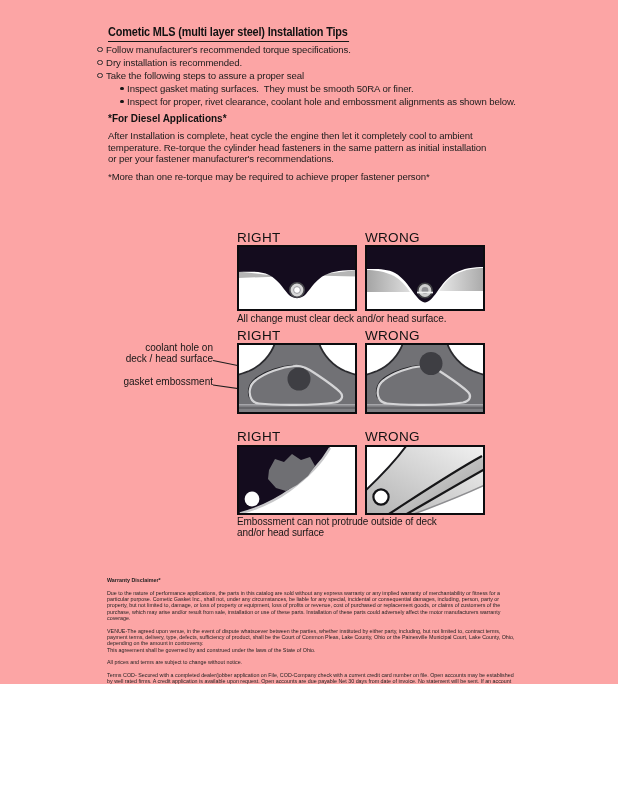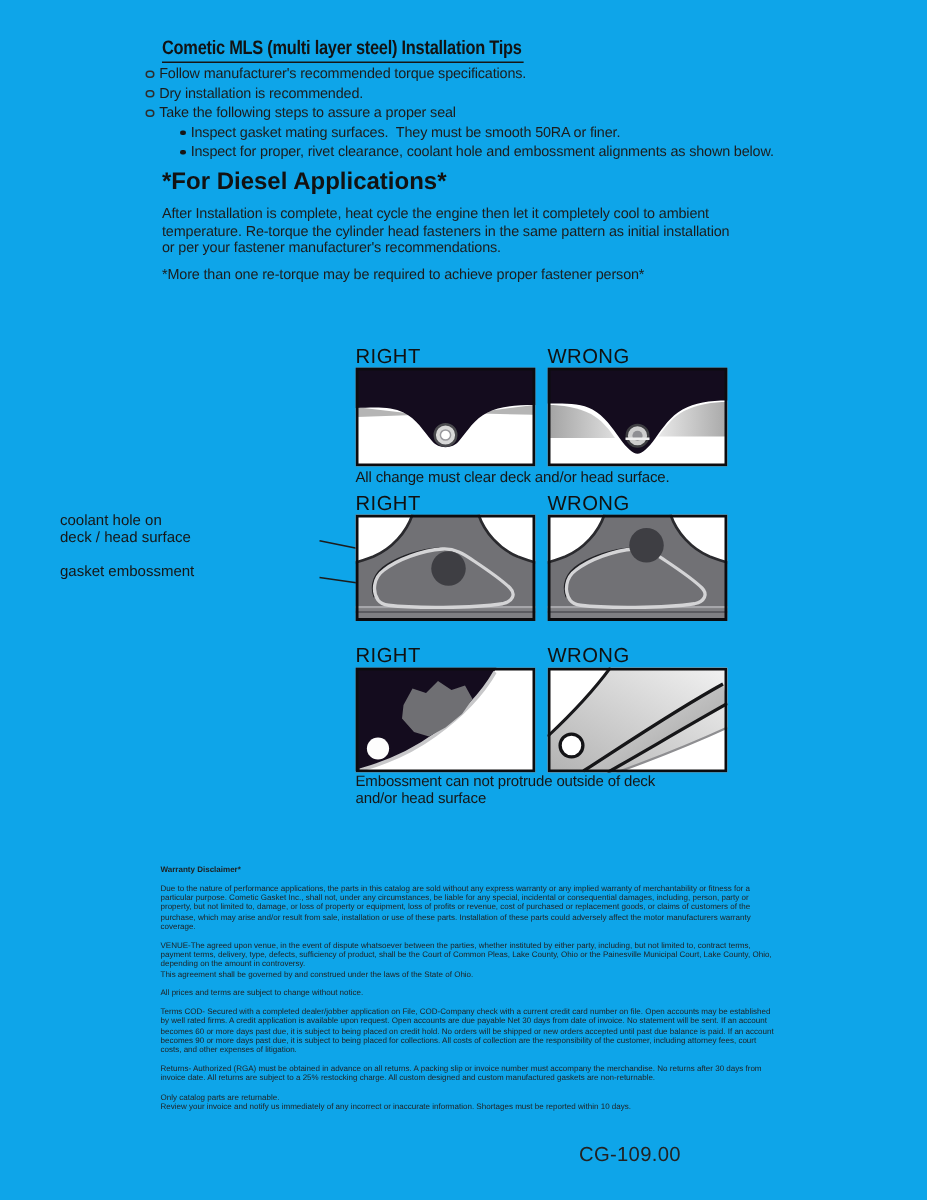--- a/index.html
+++ b/index.html
@@ -1,46 +1,46 @@
 <!DOCTYPE html>
 <html><head>
 <meta charset="utf-8">
 <style>
   html,body{margin:0;padding:0;background:#ffffff;}
   .page{
-    position:relative;width:618px;height:800px;background:#0ea5e9;overflow:hidden;
+    position:relative;width:618px;height:684px;background:#fca5a5;overflow:hidden;
     font-family:"Liberation Sans","DejaVu Sans",sans-serif;color:#1c1c1c;
   }
   .title{
     position:absolute;left:108px;top:24px;margin:0;
     font-size:13px;font-weight:bold;letter-spacing:-0.2px;color:#121212;
     transform:scaleX(0.84);transform-origin:0 0;white-space:nowrap;
     border-bottom:1.6px solid #161616;padding:0 2px 1.5px 0;
   }
   .tips{position:absolute;left:97px;top:43px;font-size:9.6px;line-height:13px;letter-spacing:-0.1px;}
   .b-row{display:flex;align-items:center;gap:3.5px;height:13px;}
   .b-row.sub{padding-left:23px;}
   .marker-o{width:3.6px;height:3.6px;border:1px solid #2e2e2e;border-radius:50%;flex:0 0 auto;}
   .marker-dot{width:3.6px;height:3.6px;background:#161616;border-radius:50%;flex:0 0 auto;}
   .b-text{white-space:pre-wrap;}
   .diesel{position:absolute;left:108px;top:113px;width:475px;}
-  .diesel h2{font-size:16px;margin:0 0 6px 0;font-weight:bold;color:#121212;}
+  .diesel h2{font-size:10px;margin:0 0 6px 0;font-weight:bold;color:#121212;}
   .diesel p{font-size:9.6px;line-height:11.6px;margin:0 0 6.5px 0;white-space:pre-wrap;letter-spacing:-0.1px;}
   .diesel p.note{margin-bottom:0;}
   .rw-label{position:absolute;width:120px;font-size:13.5px;letter-spacing:0.3px;color:#111;}
   .r1r{left:237px;top:230px}.r1w{left:365px;top:230px}
   .r2r{left:237px;top:328px}.r2w{left:365px;top:328px}
   .r3r{left:237px;top:429px}.r3w{left:365px;top:429px}
   .dbox{position:absolute;line-height:0;}
   .b1r{left:237px;top:245px}.b1w{left:365px;top:245px}
   .b2r{left:237px;top:343px}.b2w{left:365px;top:343px}
   .b3r{left:237px;top:445px}.b3w{left:365px;top:445px}
   .caption{position:absolute;left:237px;font-size:10px;color:#161616;letter-spacing:-0.1px;white-space:pre-wrap;line-height:11px;}
   .cap1{top:313px}.cap2{top:414.5px}.cap3{top:516px}
-  .callout{position:absolute;left:40px;width:173px;text-align:left;font-size:10px;line-height:10.6px;color:#161616;white-space:pre-wrap;}
+  .callout{position:absolute;left:40px;width:173px;text-align:right;font-size:10px;line-height:10.6px;color:#161616;white-space:pre-wrap;}
   .co1{top:343px}.co2{top:377px}
   .overlay{position:absolute;left:150px;top:340px;}
   .fineprint{position:absolute;left:107px;top:577px;width:412px;font-size:5.35px;line-height:6.35px;color:#1f1f1f;}
   .fineprint .fp-h{font-weight:bold;margin:0 0 6.3px 0;}
   .fineprint p{margin:0 0 6.3px 0;}
   .fineprint p.tight{margin-bottom:0;}
   .pagecode{position:absolute;left:386px;top:762px;font-size:13.5px;letter-spacing:0.2px;color:#222;}
 </style>
 </head>
 <body>

